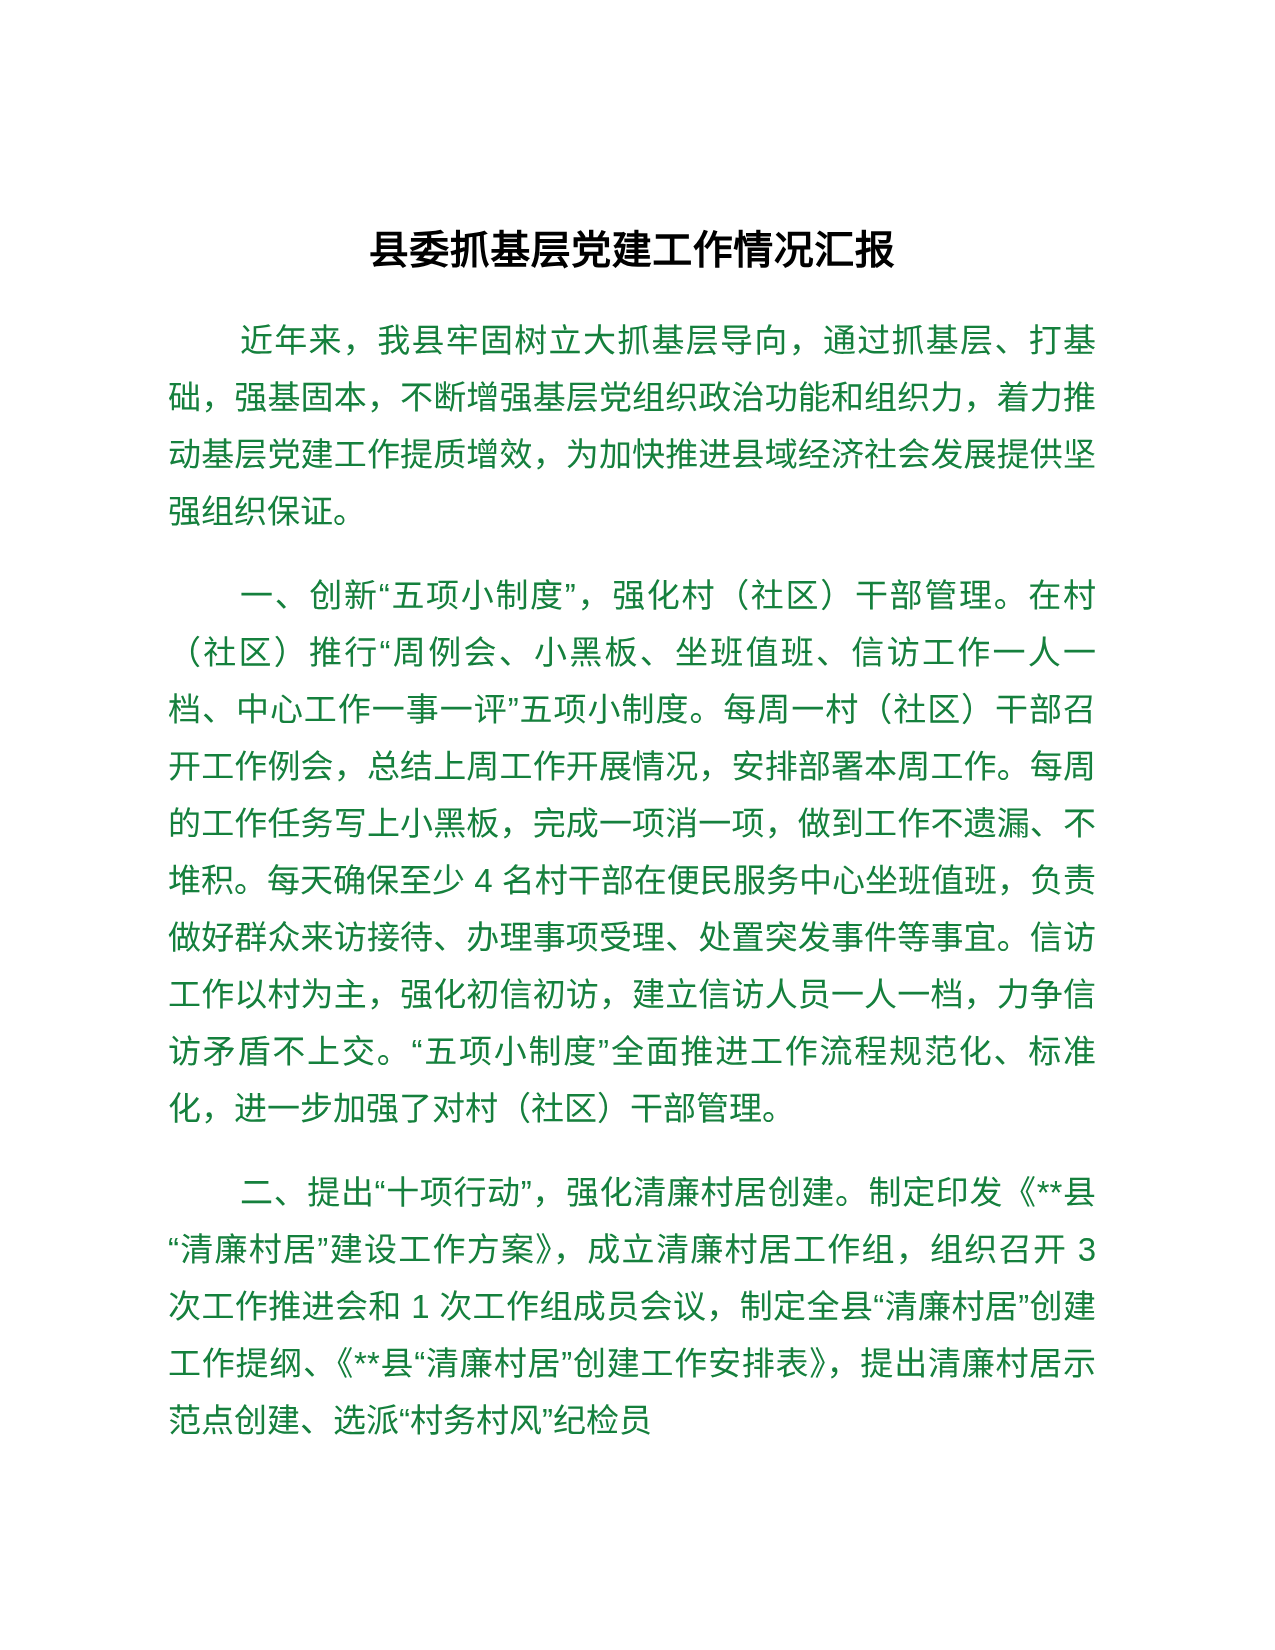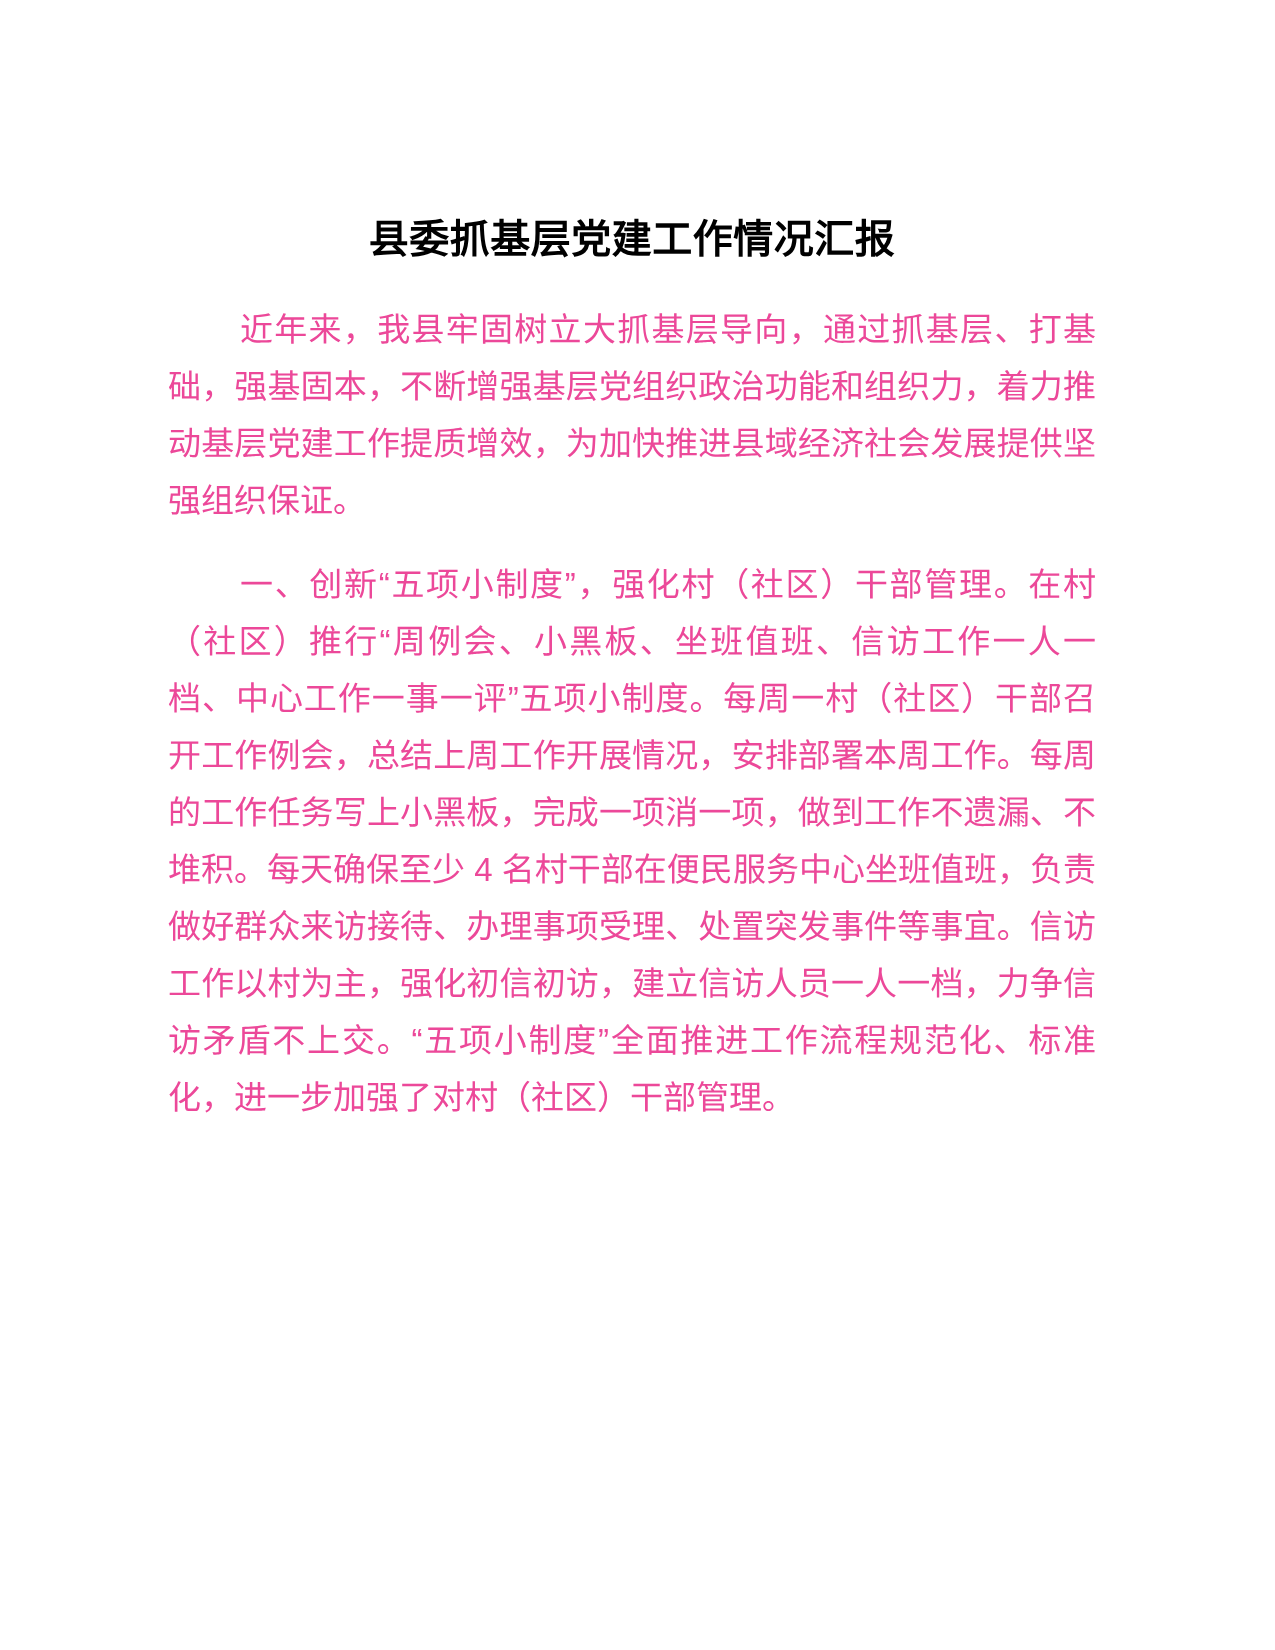--- a/index.html
+++ b/index.html
@@ -27,30 +27,30 @@
   }
 
   .doc-title {
     font-family: "Liberation Sans", "DejaVu Sans", sans-serif;
     font-weight: bold;
     font-size: 40px;
     line-height: 56px;
     color: #000000;
     text-align: center;
     letter-spacing: 0.5px;
-    margin: 5px;
+    margin: 16px;
     padding-top: 206px;
     white-space: nowrap;
   }
 
   .para {
     font-family: "Liberation Sans", "DejaVu Sans", sans-serif;
     font-size: 33px;
     line-height: 57px;
-    color: #ec4899;
+    color: #15803d;
     text-align: justify;
     text-align-last: left;
     text-justify: inter-character;
     margin: 0;
     text-indent: 72px;
     word-break: break-all;
     letter-spacing: 0px;
   }
 
   .para-lead {
@@ -71,15 +71,16 @@
 
 <div class="page">
   <div class="doc-body">
 
     <h1 class="doc-title">县委抓基层党建工作情况汇报</h1>
 
     <p class="para para-lead">近年来，我县牢固树立大抓基层导向，通过抓基层、打基础，强基固本，不断增强基层党组织政治功能和组织力，着力推动基层党建工作提质增效，为加快推进县域经济社会发展提供坚强组织保证。</p>
 
     <p class="para para-gap">一、创新“五项小制度”，强化村（社区）干部管理。在村（社区）推行“周例会、小黑板、坐班值班、信访工作一人一档、中心工作一事一评”五项小制度。每周一村（社区）干部召开工作例会，总结上周工作开展情况，安排部署本周工作。每周的工作任务写上小黑板，完成一项消一项，做到工作不遗漏、不堆积。每天确保至少 4 名村干部在便民服务中心坐班值班，负责做好群众来访接待、办理事项受理、处置突发事件等事宜。信访工作以村为主，强化初信初访，建立信访人员一人一档，力争信访矛盾不上交。“五项小制度”全面推进工作流程规范化、标准化，进一步加强了对村（社区）干部管理。</p>
 
+    <p class="para para-gap para-clipped">二、提出“十项行动”，强化清廉村居创建。制定印发《**县“清廉村居”建设工作方案》，成立清廉村居工作组，组织召开 3 次工作推进会和 1 次工作组成员会议，制定全县“清廉村居”创建工作提纲、《**县“清廉村居”创建工作安排表》，提出清廉村居示范点创建、选派“村务村风”纪检员</p>
 
   </div>
 </div>
 
 </body></html>

